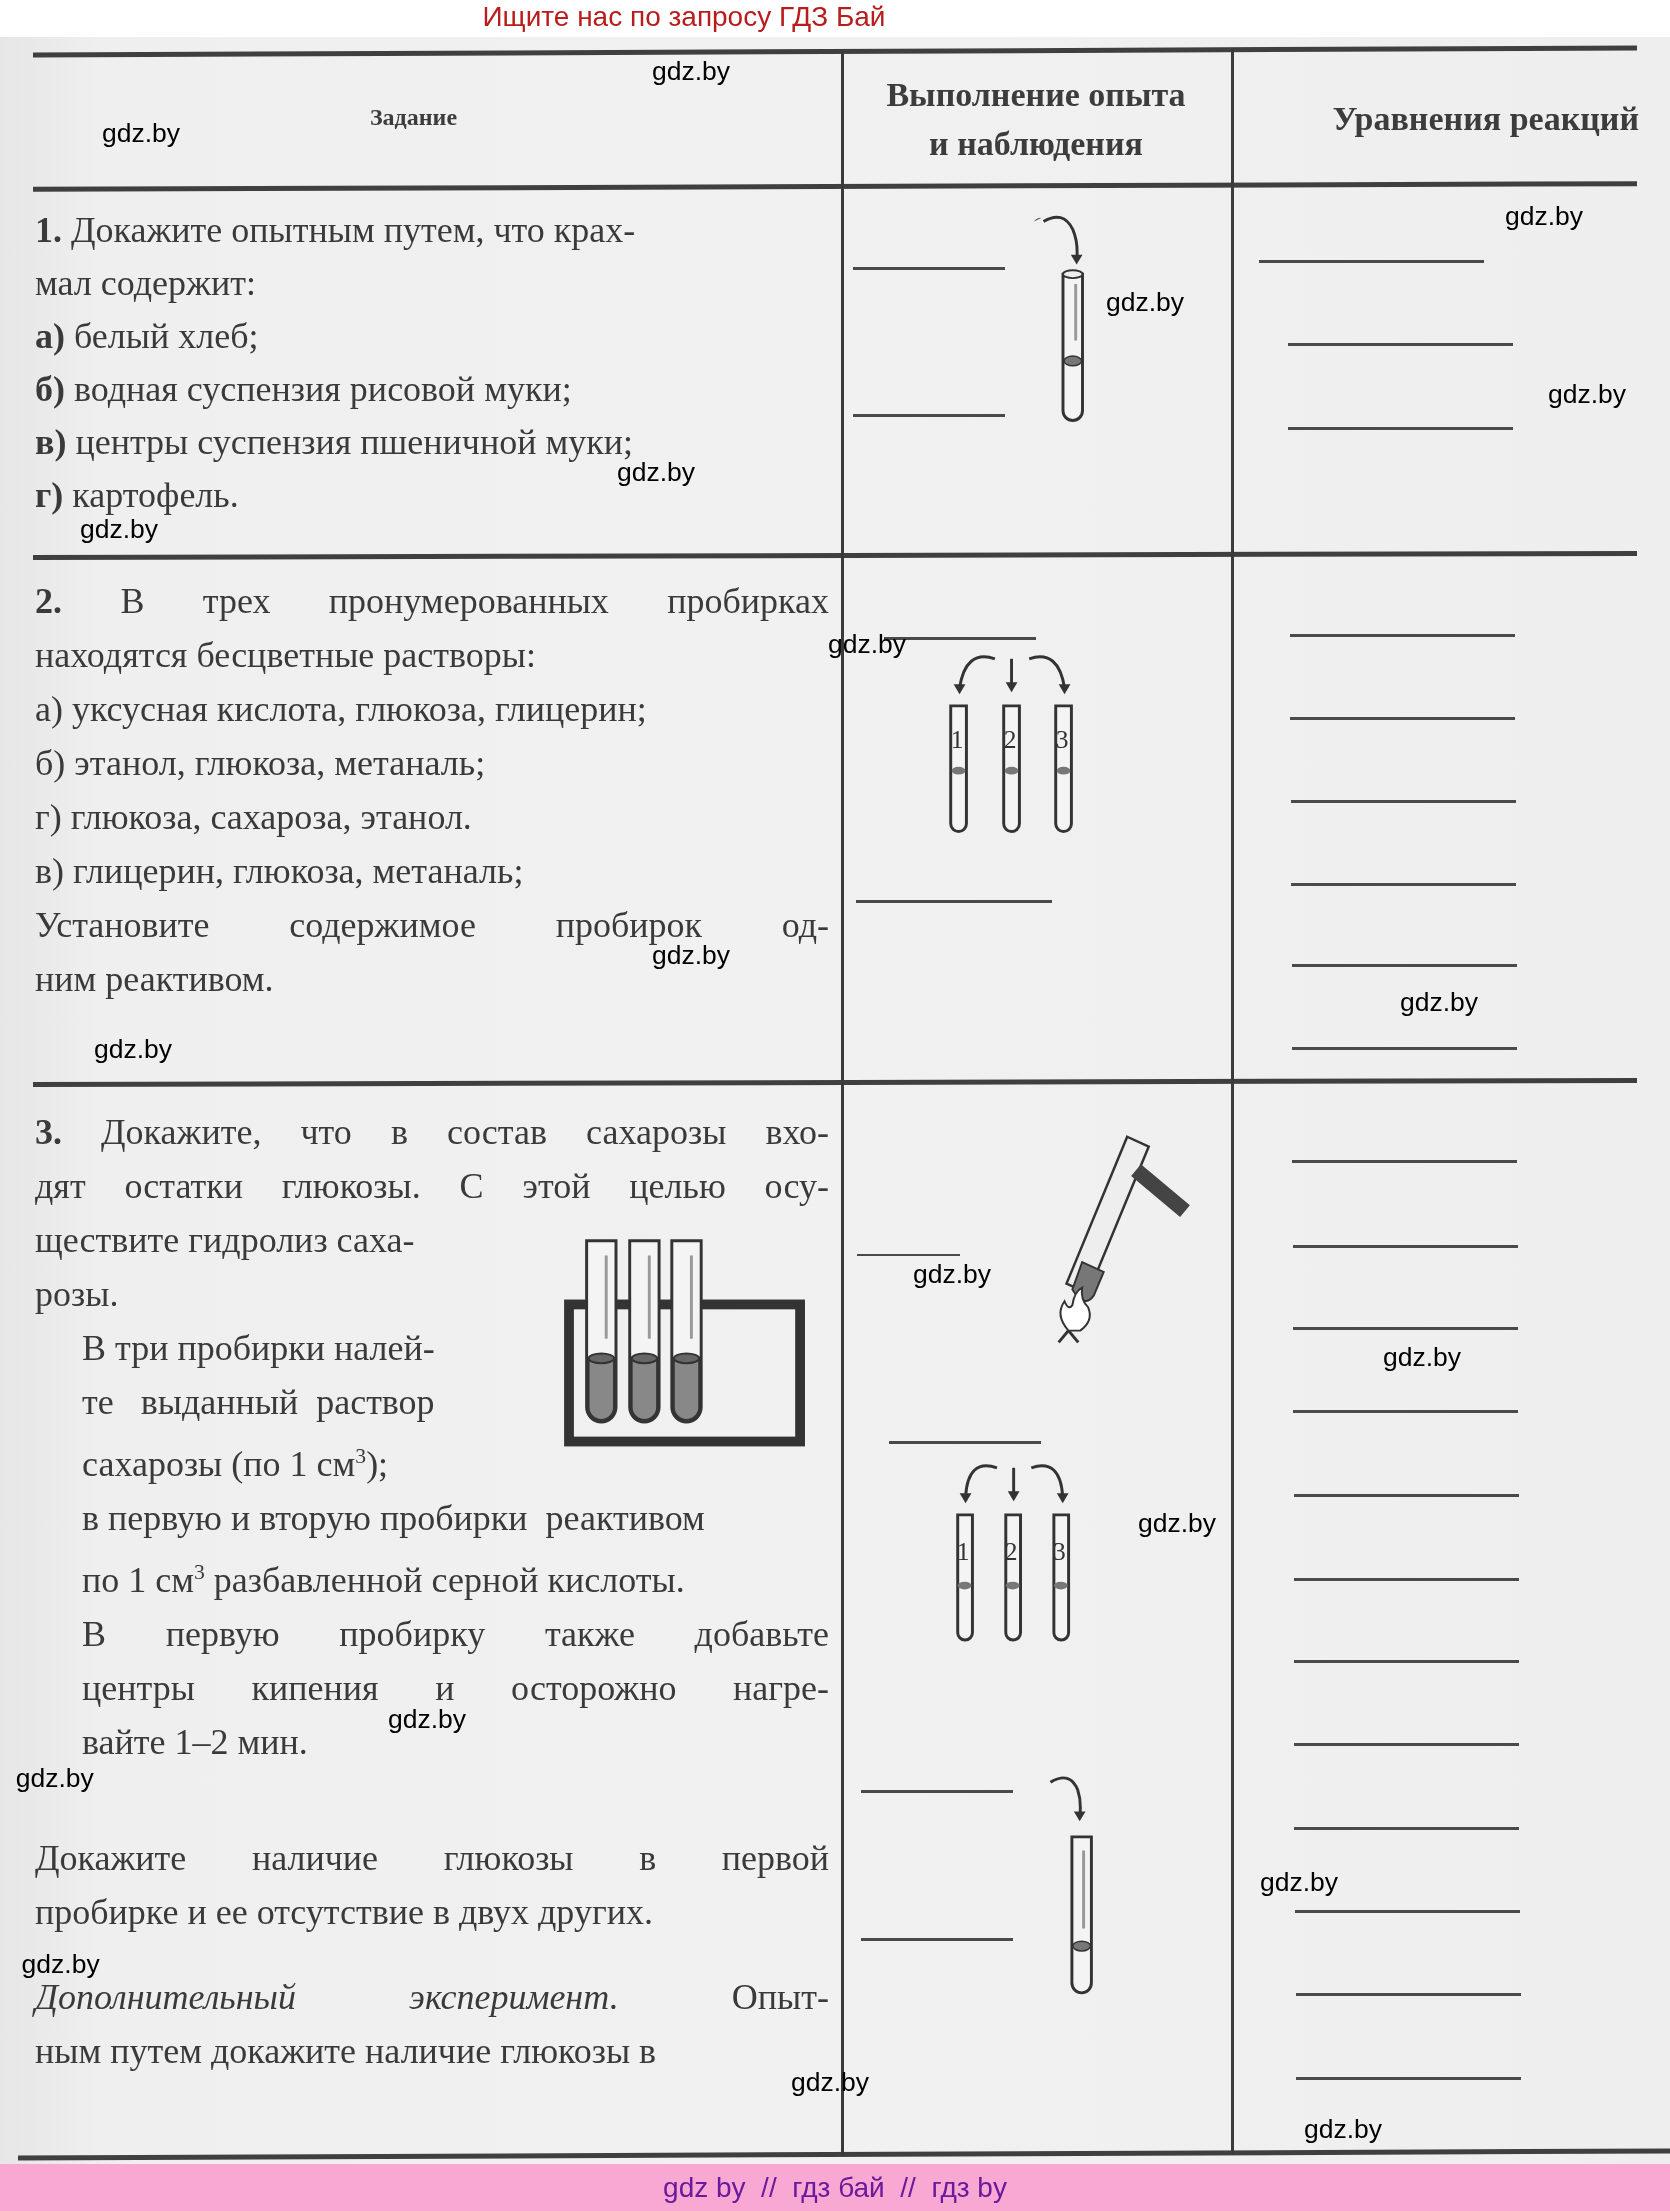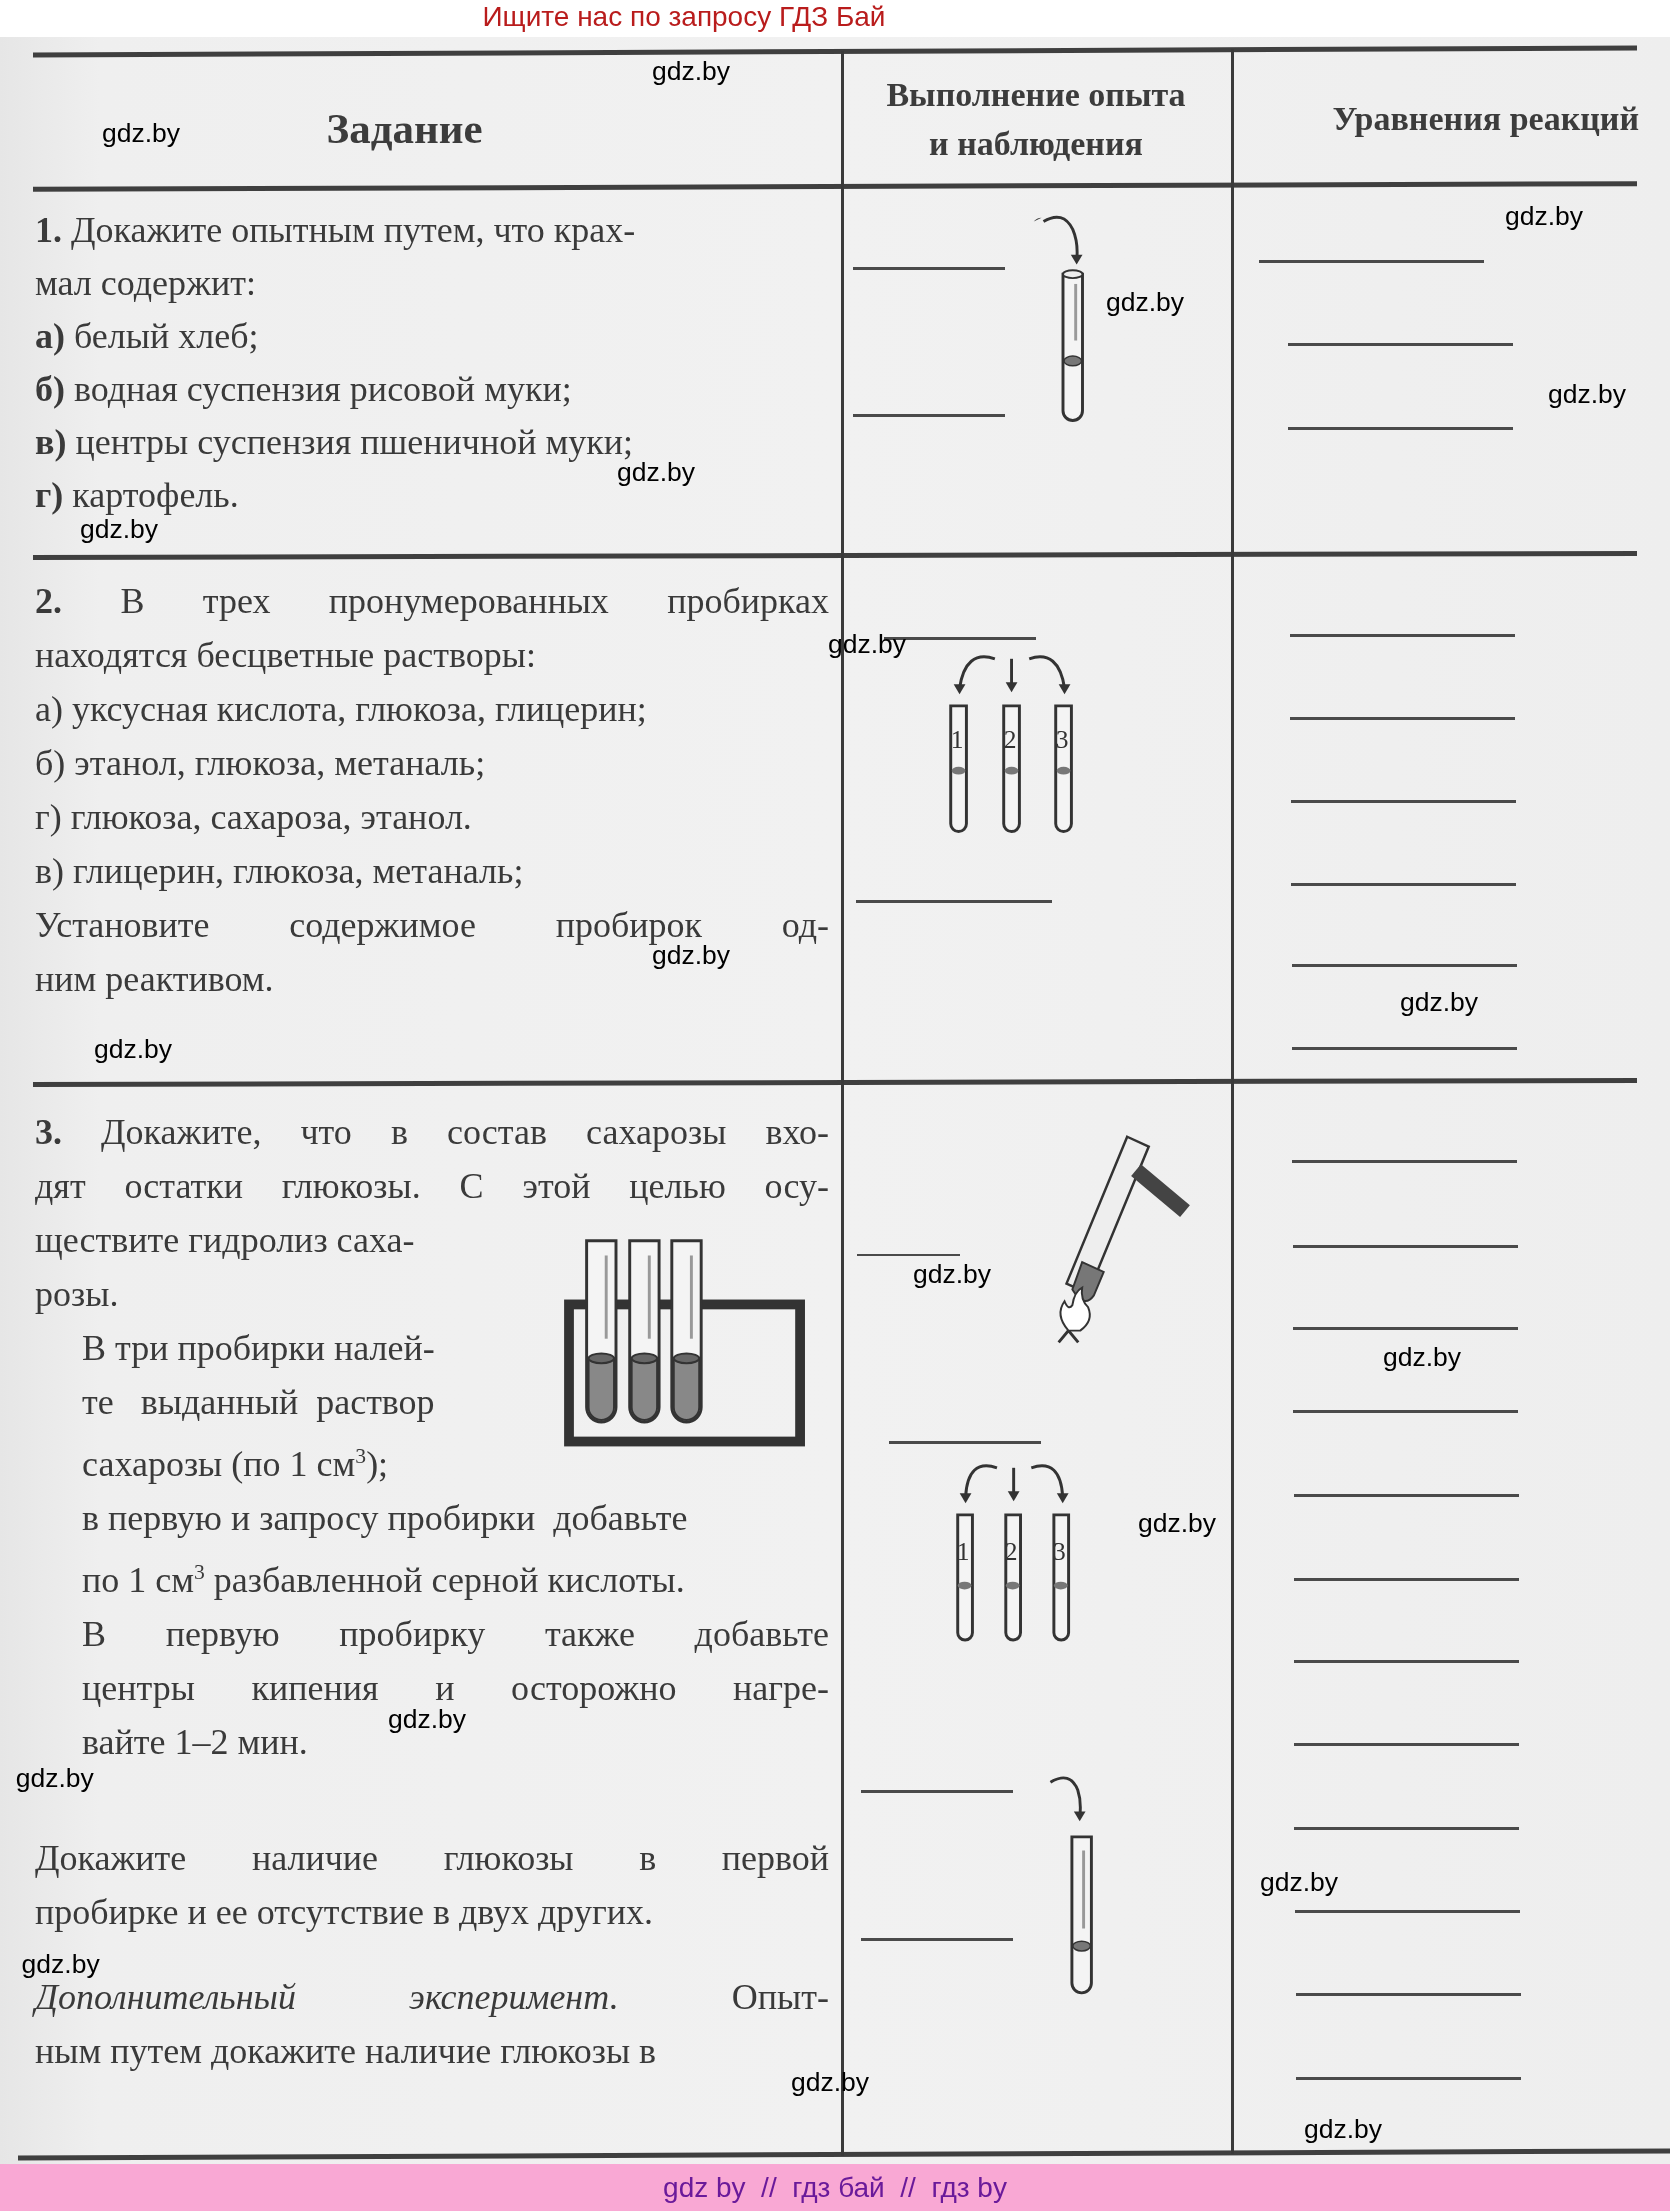--- a/index.html
+++ b/index.html
@@ -48,21 +48,21 @@
 
   <div class="hrule" style="left:33px; top:11.8px; width:1604px; transform:rotate(-0.25deg);"></div>
   <div class="hrule" style="left:33px; top:147px; width:1604px; transform:rotate(-0.2deg);"></div>
   <div class="hrule" style="left:33px; top:516px; width:1604px; transform:rotate(-0.15deg);"></div>
   <div class="hrule" style="left:33px; top:1043px; width:1604px; transform:rotate(-0.15deg);"></div>
   <div class="hrule" style="left:17.6px; top:2115px; width:1653px; transform:rotate(-0.25deg);"></div>
 
   <div class="vrule" style="left:841px; top:13.7px; height:2105px;"></div>
   <div class="vrule" style="left:1231px; top:11.8px; height:2105px;"></div>
 
-  <div class="hdr" style="left:277px; top:67px; width:255px; font-size:43px;">Задание</div>
+  <div class="hdr" style="left:286px; top:67px; width:255px; font-size:24px;">Задание</div>
   <div class="hdr" style="left:845px; top:39px; width:382px; font-size:34px;">Выполнение опыта</div>
   <div class="hdr" style="left:845px; top:88px; width:382px; font-size:34px;">и наблюдения</div>
   <div class="hdr" style="left:1237px; top:63px; width:402px; font-size:34px; text-align:right;">Уравнения реакций</div>
 
   <div class="task" style="top:167px;">
     <p><span class="b">1.</span> <span>Докажите опытным путем, что крах-</span></p>
     <p>мал содержит:</p>
     <p><span class="b">а)</span> <span>белый хлеб;</span></p>
     <p><span class="b">б)</span> <span>водная суспензия рисовой муки;</span></p>
     <p><span class="b">в)</span> <span>центры суспензия пшеничной муки;</span></p>
@@ -81,21 +81,21 @@
   </div>
 
   <div class="task" style="top:1068px; line-height:54px;">
     <p class="just"><span class="b">3.</span> <span>Докажите, что в состав сахарозы вхо-</span></p>
     <p class="just">дят остатки глюкозы. С этой целью осу-</p>
     <p>ществите гидролиз саха-</p>
     <p>розы.</p>
     <p class="indent" style="padding-left:47px;">В три пробирки налей-</p>
     <p style="padding-left:47px; white-space:pre;">те   выданный  раствор</p>
     <p style="padding-left:47px;"><span>сахарозы (по 1 см</span><sup style="font-size:21.6px;">3</sup><span>);</span></p>
-    <p style="padding-left:47px; white-space:pre;">в первую и запросу пробирки  добавьте</p>
+    <p style="padding-left:47px; white-space:pre;">в первую и вторую пробирки  реактивом</p>
     <p style="padding-left:47px;"><span>по 1 см</span><sup style="font-size:21.6px;">3</sup><span> разбавленной серной кислоты.</span></p>
     <p class="just" style="padding-left:47px;">В  первую  пробирку  также  добавьте</p>
     <p class="just" style="padding-left:47px;">центры  кипения  и  осторожно  нагре-</p>
     <p style="padding-left:47px;">вайте 1–2 мин.</p>
     <p style="height:54px;"></p>
     <p class="just" style="margin-top:7.8px;">Докажите  наличие  глюкозы  в  первой</p>
     <p>пробирке и  ее отсутствие в двух других.</p>
     <p style="height:19.6px;"></p>
     <p class="just" style="margin-top:11.8px;"><span class="it">Дополнительный   эксперимент.</span><span>  Опыт-</span></p>
     <p>ным путем докажите наличие глюкозы в</p>

